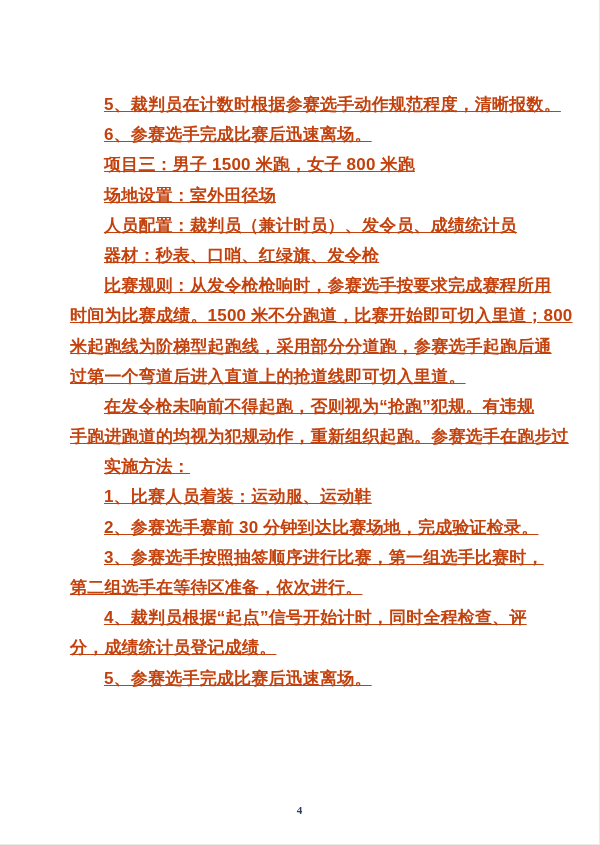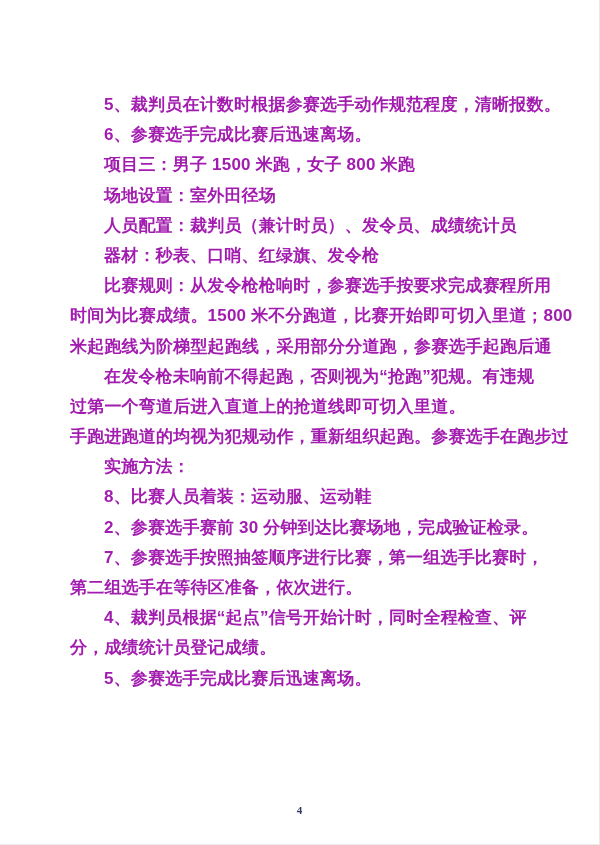--- a/index.html
+++ b/index.html
@@ -16,27 +16,28 @@
     background: #ffffff;
     overflow: hidden;
     border-right: 1px solid #e9e9e9;
     border-bottom: 1px solid #e9e9e9;
   }
   .text-block {
     position: absolute;
     left: 70px;
     top: 90px;
     width: 486px;
-    color: #a21caf;
+    color: #c2410c;
     font-size: 17px;
     font-weight: bold;
     line-height: 30.2px;
     letter-spacing: 0.2px;
     text-align: left;
     white-space: nowrap;
+    text-decoration: underline;
   }
   .line {
     height: 30.2px;
   }
   .line.indent {
     padding-left: 34px;
   }
   .page-footer {
     position: absolute;
     left: 0;
@@ -58,27 +59,27 @@
   <div class="text-block">
     <div class="line indent">5、裁判员在计数时根据参赛选手动作规范程度，清晰报数。</div>
     <div class="line indent">6、参赛选手完成比赛后迅速离场。</div>
     <div class="line indent">项目三：男子 1500 米跑，女子 800 米跑</div>
     <div class="line indent">场地设置：室外田径场</div>
     <div class="line indent">人员配置：裁判员（兼计时员）、发令员、成绩统计员</div>
     <div class="line indent">器材：秒表、口哨、红绿旗、发令枪</div>
     <div class="line indent">比赛规则：从发令枪枪响时，参赛选手按要求完成赛程所用</div>
     <div class="line">时间为比赛成绩。1500 米不分跑道，比赛开始即可切入里道；800</div>
     <div class="line">米起跑线为阶梯型起跑线，采用部分分道跑，参赛选手起跑后通</div>
+    <div class="line">过第一个弯道后进入直道上的抢道线即可切入里道。</div>
     <div class="line indent">在发令枪未响前不得起跑，否则视为“抢跑”犯规。有违规</div>
-    <div class="line">过第一个弯道后进入直道上的抢道线即可切入里道。</div>
     <div class="line">手跑进跑道的均视为犯规动作，重新组织起跑。参赛选手在跑步过</div>
     <div class="line indent">实施方法：</div>
-    <div class="line indent">8、比赛人员着装：运动服、运动鞋</div>
+    <div class="line indent">1、比赛人员着装：运动服、运动鞋</div>
     <div class="line indent">2、参赛选手赛前 30 分钟到达比赛场地，完成验证检录。</div>
-    <div class="line indent">7、参赛选手按照抽签顺序进行比赛，第一组选手比赛时，</div>
+    <div class="line indent">3、参赛选手按照抽签顺序进行比赛，第一组选手比赛时，</div>
     <div class="line">第二组选手在等待区准备，依次进行。</div>
     <div class="line indent">4、裁判员根据“起点”信号开始计时，同时全程检查、评</div>
     <div class="line">分，成绩统计员登记成绩。</div>
     <div class="line indent">5、参赛选手完成比赛后迅速离场。</div>
   </div>
 
   <div class="page-footer">
     <span class="page-number">4</span>
   </div>
 </div>

